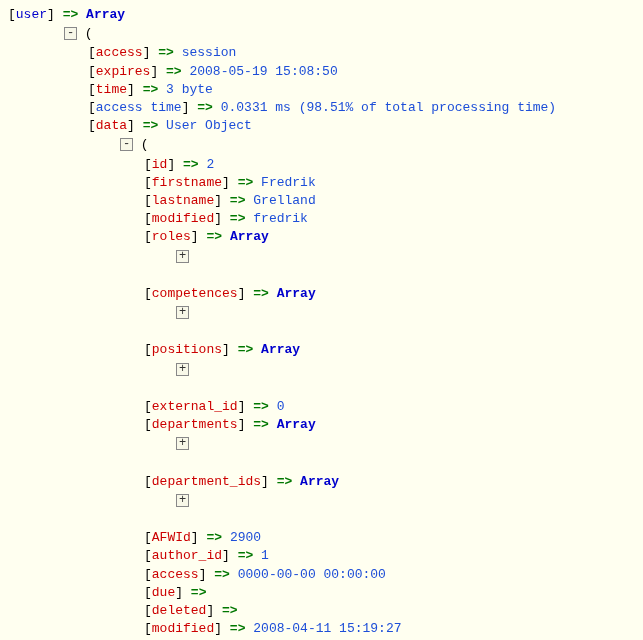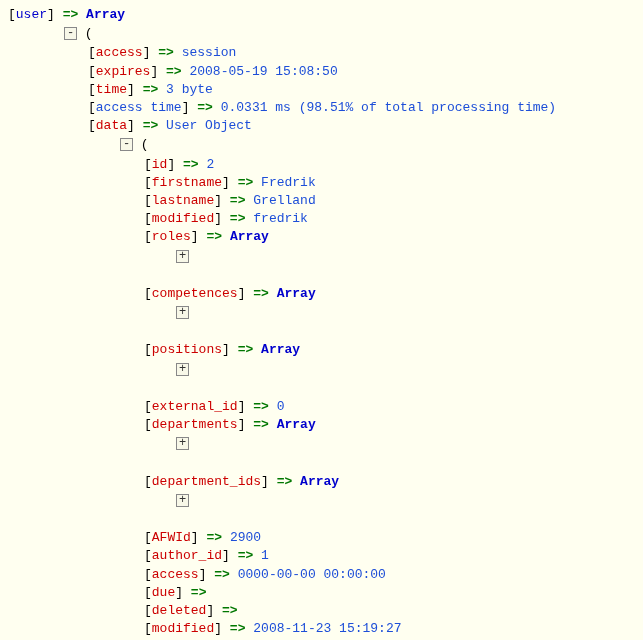--- a/index.html
+++ b/index.html
@@ -95,15 +95,15 @@
 <div class="ln ind6"><span class="br">[</span><span class="key">AFWId</span><span class="br">]</span> <span class="arw">=&gt;</span> <span class="plain">2900</span></div>
 
 <div class="ln ind6"><span class="br">[</span><span class="key">author_id</span><span class="br">]</span> <span class="arw">=&gt;</span> <span class="plain">1</span></div>
 
 <div class="ln ind6"><span class="br">[</span><span class="key">access</span><span class="br">]</span> <span class="arw">=&gt;</span> <span class="plain">0000-00-00 00:00:00</span></div>
 
 <div class="ln ind6"><span class="br">[</span><span class="key">due</span><span class="br">]</span> <span class="arw">=&gt;</span> <span class="plain"></span></div>
 
 <div class="ln ind6"><span class="br">[</span><span class="key">deleted</span><span class="br">]</span> <span class="arw">=&gt;</span> <span class="plain"></span></div>
 
-<div class="ln ind6"><span class="br">[</span><span class="key">modified</span><span class="br">]</span> <span class="arw">=&gt;</span> <span class="plain">2008-11-23 15:19:27</span></div>
+<div class="ln ind6"><span class="br">[</span><span class="key">modified</span><span class="br">]</span> <span class="arw">=&gt;</span> <span class="plain">2008-04-11 15:19:27</span></div>
 
 <div class="ln ind6"><span class="br">[</span><span class="key">role_ids</span><span class="br">]</span> <span class="arw">=&gt;</span> <span class="arr">Array</span></div>
 
 </body></html>

